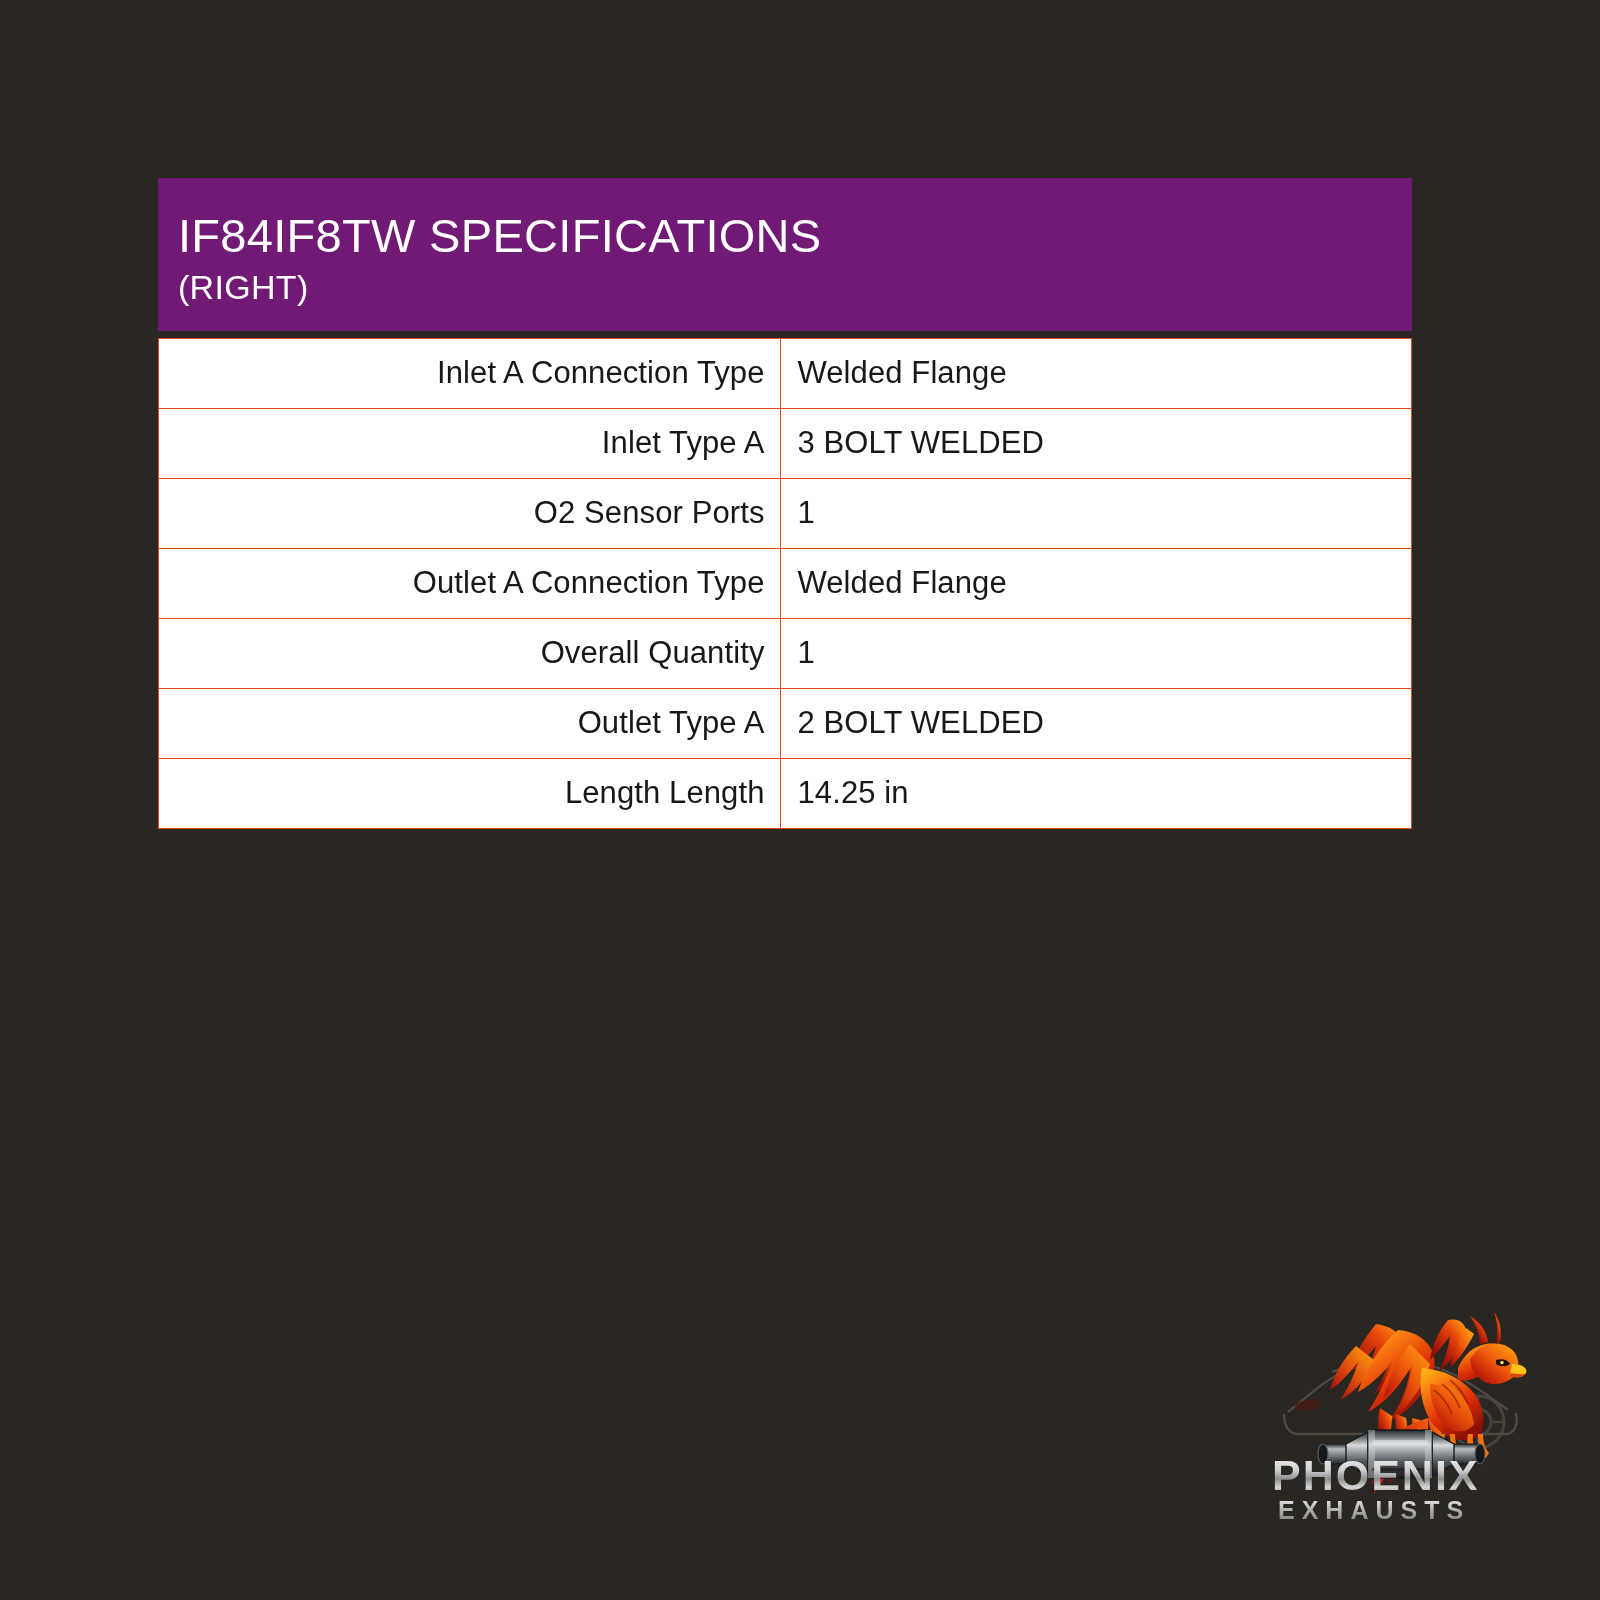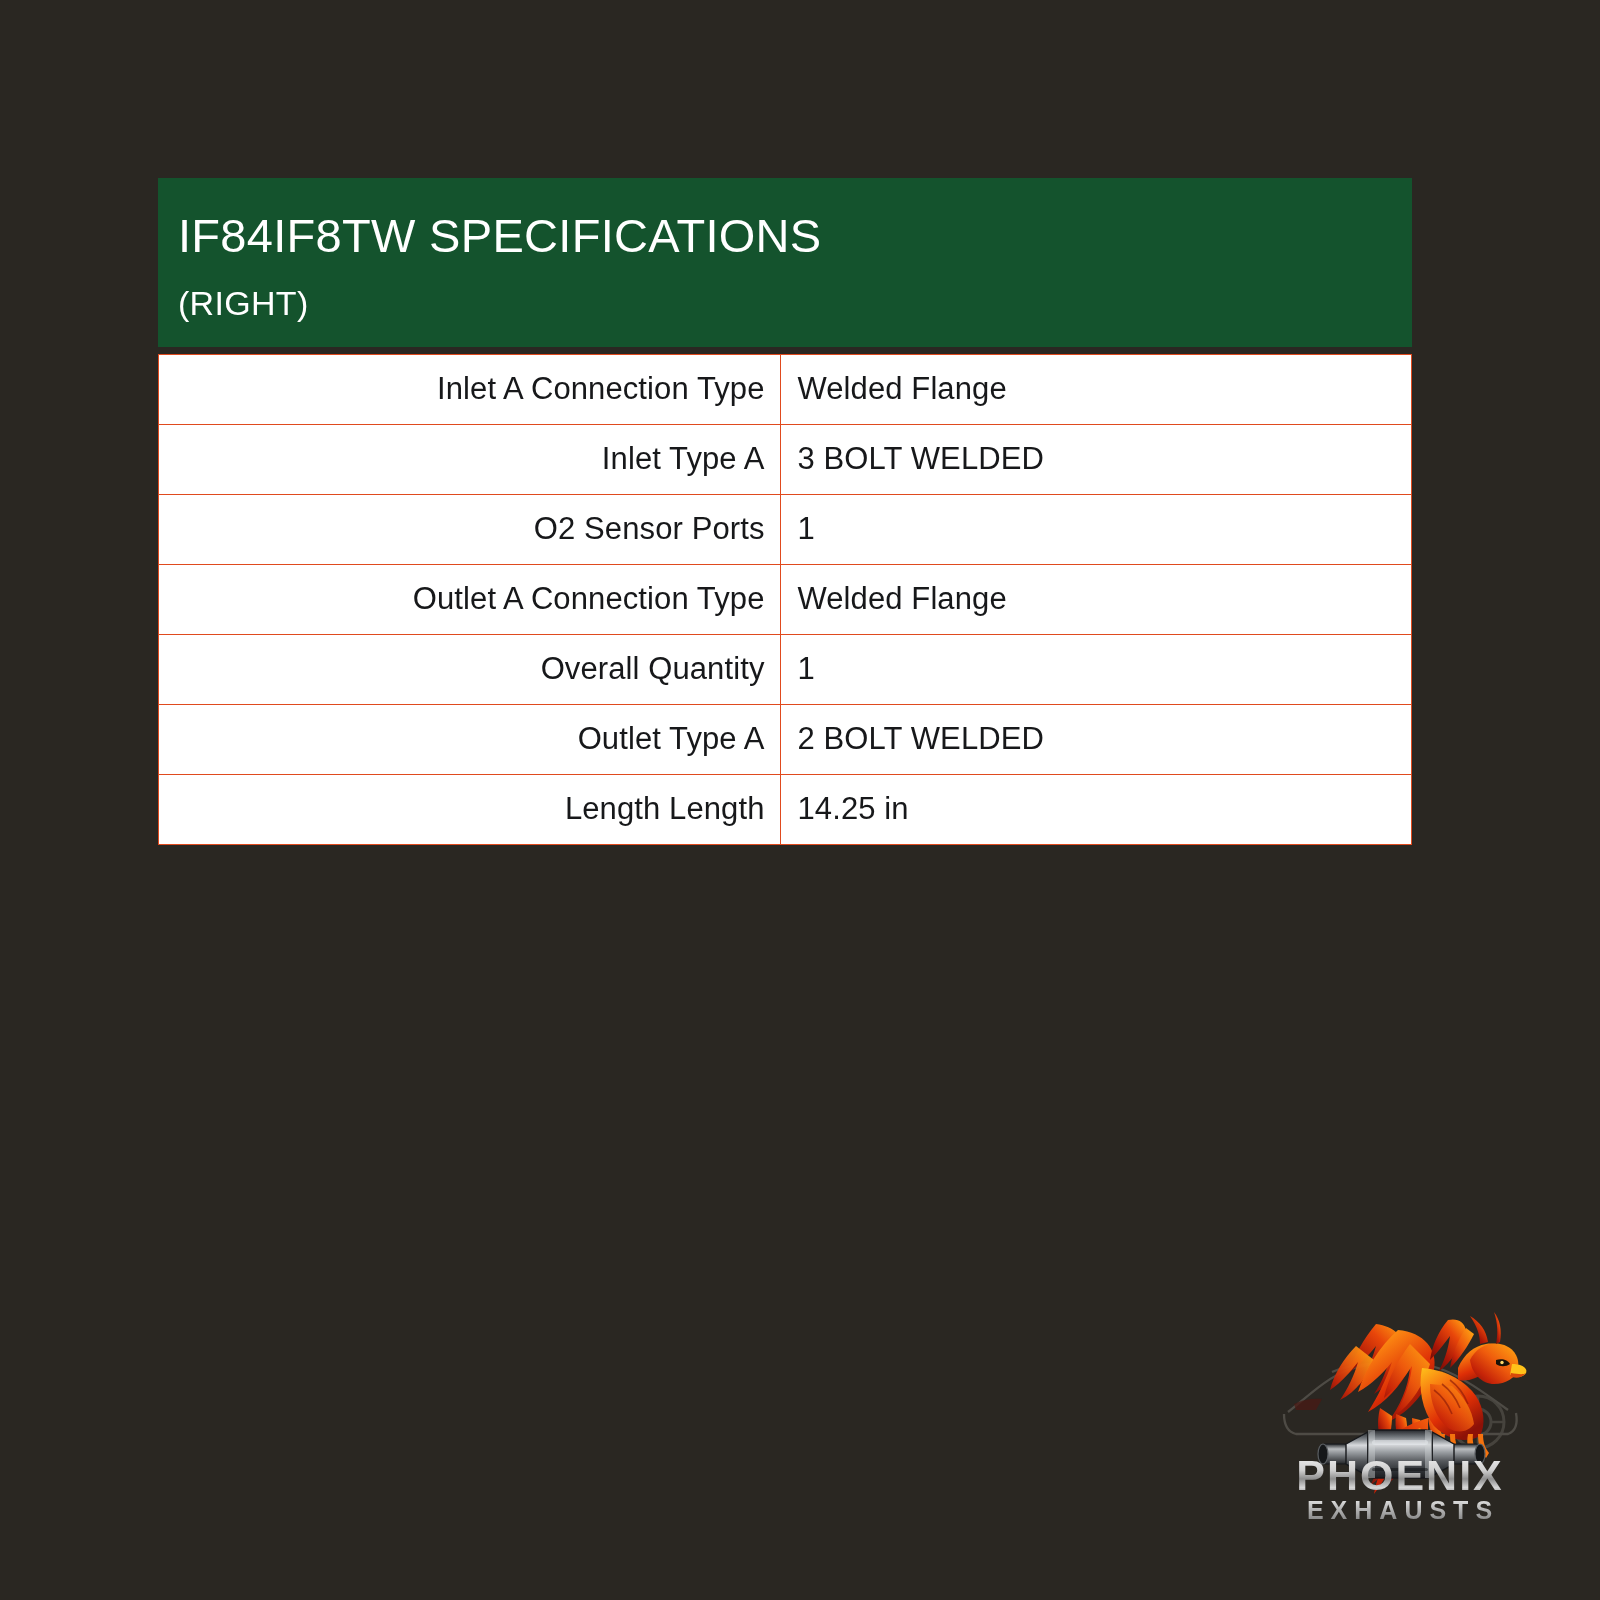--- a/index.html
+++ b/index.html
@@ -19,36 +19,36 @@
   }
 
   
   .spec-card {
     position:absolute;
     left:158px; top:178px;
     width:1254px;
   }
 
   .spec-header {
-    background:#14532d;
+    background:#701a75;
     padding:34px 20px 22px 20px;
     color:#ffffff;
   }
   .spec-title {
     font-size:47px;
     line-height:1.0;
     font-weight:400;
     letter-spacing:0.3px;
     white-space:nowrap;
   }
   .spec-subtitle {
     font-size:34px;
     line-height:1.25;
     font-weight:400;
-    margin-top:23px;
+    margin-top:7px;
     letter-spacing:0.3px;
   }
 
   .spec-gap { height:7px; background:#2a2722; }
 
   .spec-table {
     width:100%;
     border-collapse:collapse;
     background:#ffffff;
     border:1px solid #e04a1e;
@@ -74,21 +74,21 @@
     position:absolute;
     left:1272px; top:1272px;
     width:256px; height:256px;
   }
   .logo svg { display:block; width:256px; height:256px; }
 
   .logo-wordmark {
     position:absolute;
     left:0; top:182px;
     width:256px;
-    text-align:center;
+    text-align:left;
     user-select:none;
   }
   .wm-main {
     font-size:43px;
     font-weight:bold;
     letter-spacing:2px;
     line-height:1;
     background:linear-gradient(180deg,#f2f2f2 0%,#cfcfcf 38%,#8e8e8e 58%,#d6d6d6 78%,#7d7d7d 100%);
     -webkit-background-clip:text;
     background-clip:text;

